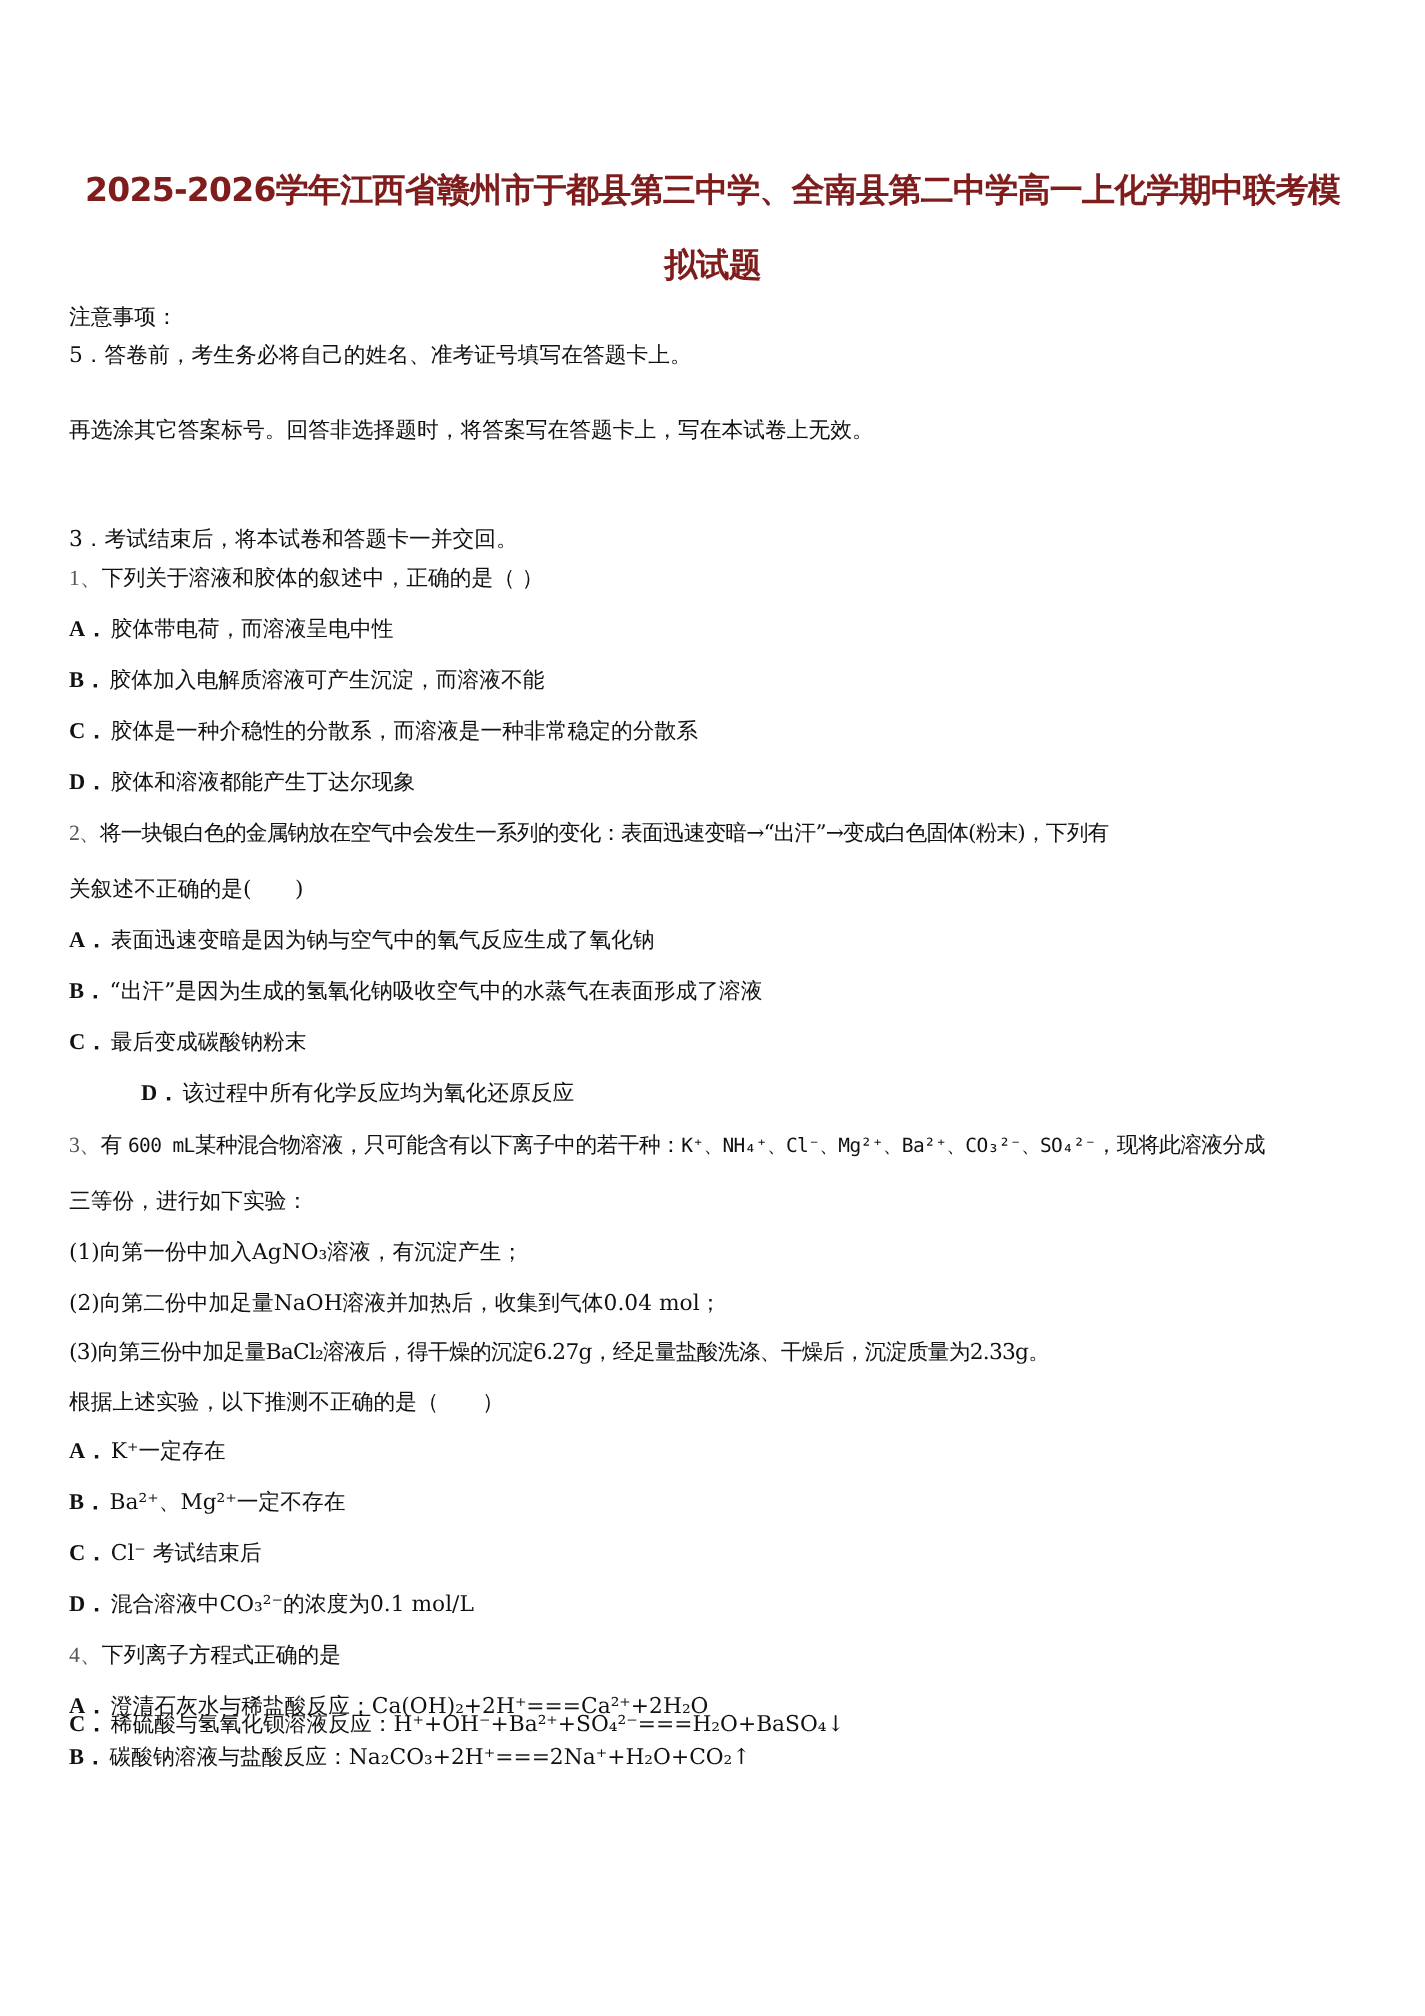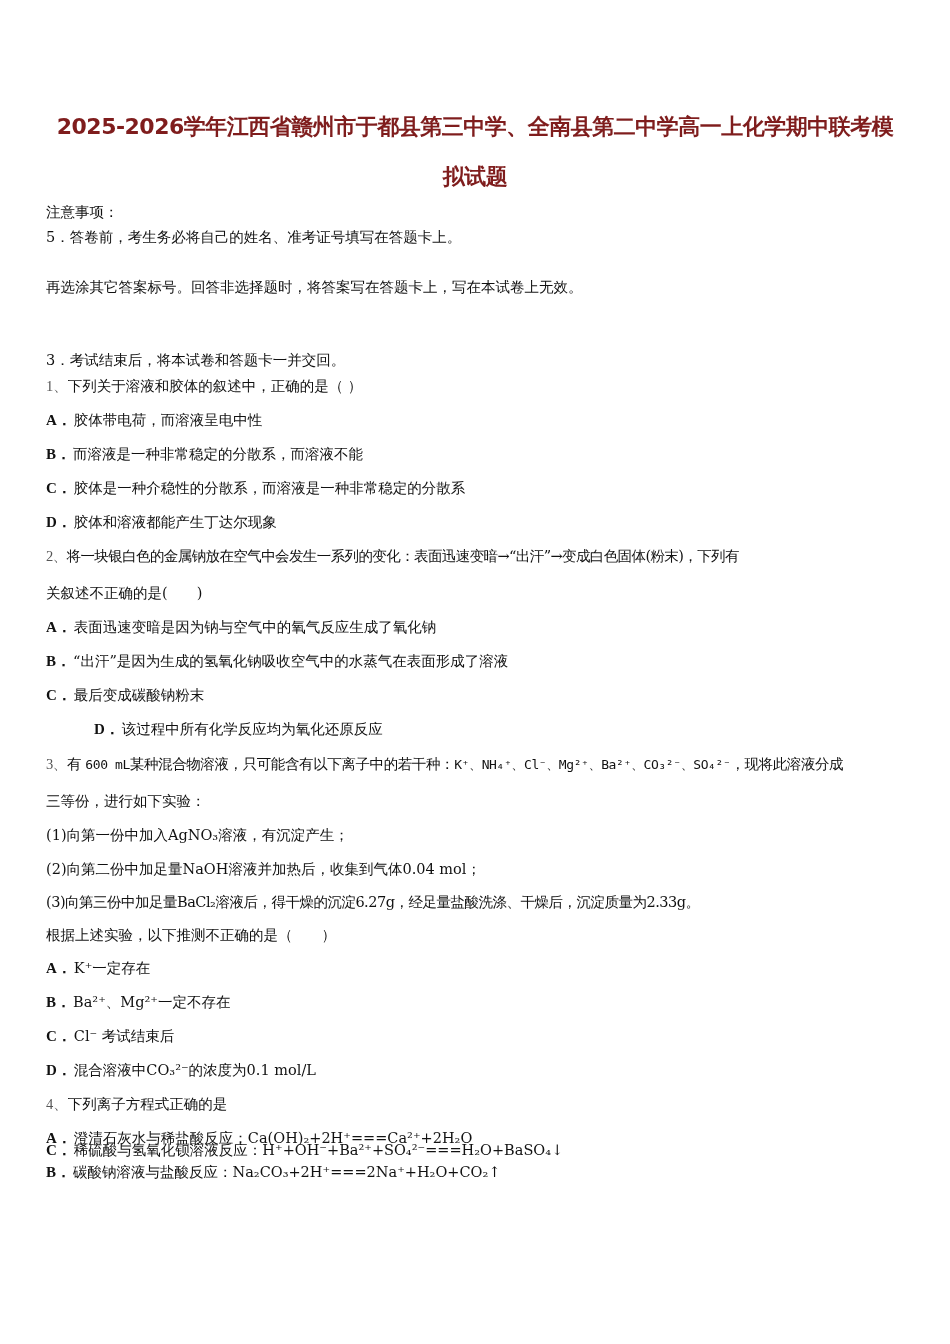--- a/index.html
+++ b/index.html
@@ -71,21 +71,21 @@
   <div class="line" style="top:302px;margin-top:48px;">3．考试结束后，将本试卷和答题卡一并交回。</div>
 
 
   <div class="line" style="top:376px;">
     <span class="qnum">1、</span><span>下列关于溶液和胶体的叙述中，正确的是（ ）</span>
   </div>
   <div class="line" style="top:410px;">
     <span class="opt-letter">A．</span><span>胶体带电荷，而溶液呈电中性</span>
   </div>
   <div class="line" style="top:444px;">
-    <span class="opt-letter">B．</span><span>而溶液是一种非常稳定的分散系，而溶液不能</span>
+    <span class="opt-letter">B．</span><span>胶体加入电解质溶液可产生沉淀，而溶液不能</span>
   </div>
   <div class="line" style="top:478px;">
     <span class="opt-letter">C．</span><span>胶体是一种介稳性的分散系，而溶液是一种非常稳定的分散系</span>
   </div>
   <div class="line" style="top:512px;">
     <span class="opt-letter">D．</span><span>胶体和溶液都能产生丁达尔现象</span>
   </div>
 
   <div class="line" style="top:546px; letter-spacing:-0.6px;">
     <span class="qnum">2、</span><span>将一块银白色的金属钠放在空气中会发生一系列的变化：表面迅速变暗→“出汗”→变成白色固体(粉末)，下列有</span>

